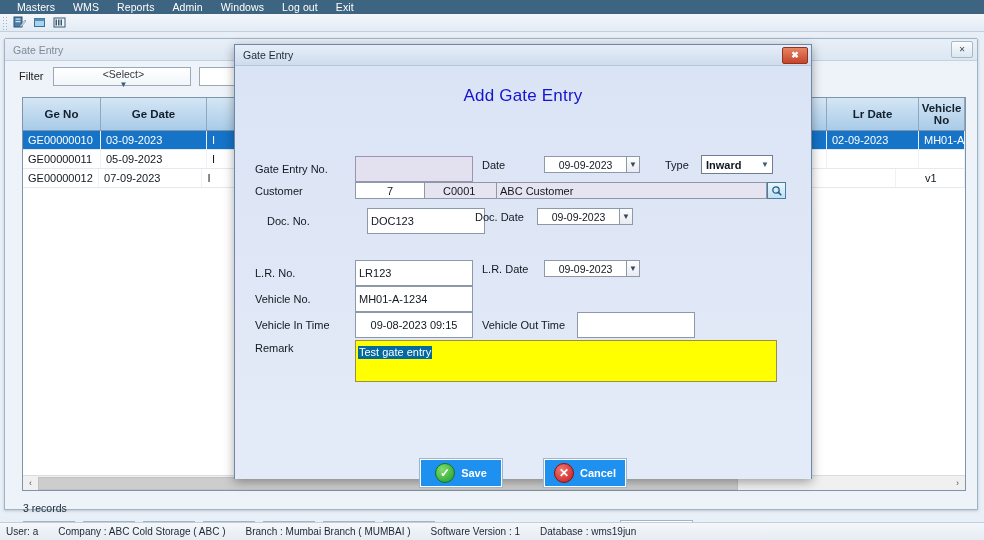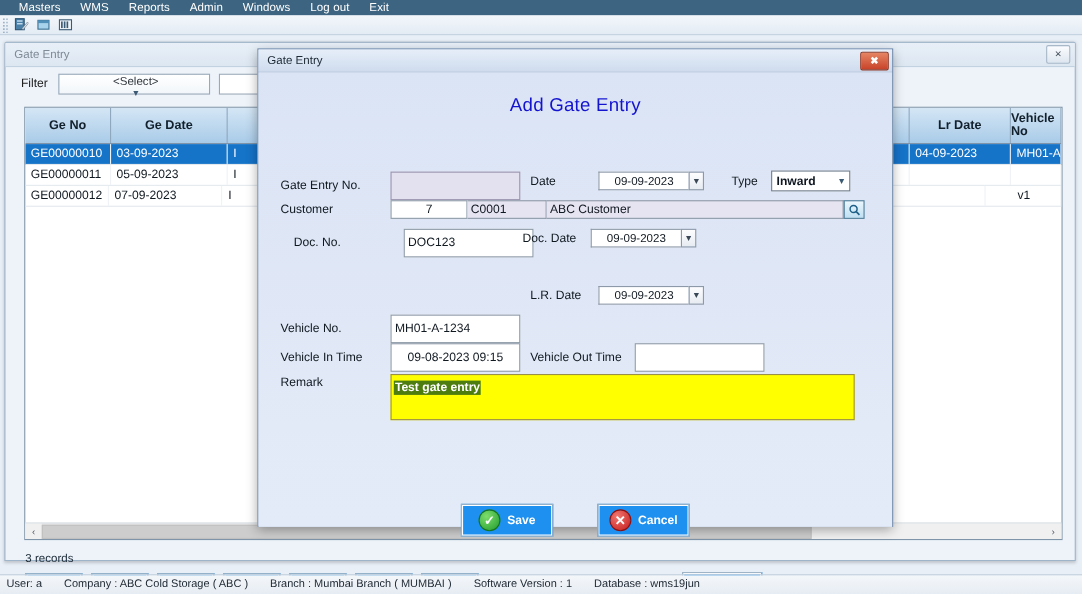--- a/index.html
+++ b/index.html
@@ -106,20 +106,21 @@
     box-sizing: border-box;
     overflow: hidden;
   }
   .ghead {
     display: flex; height: 32px;
     background: linear-gradient(#d4e6f5, #a9cbe8);
     border-bottom: 1px solid #7f94a8;
   }
   .gh {
     display: flex; align-items: center; justify-content: center;
+    text-align: center;
     font-size: 11.5px; font-weight: bold; color: #12202c;
     border-right: 1px solid #8fa8bd;
     box-sizing: border-box;
     line-height: 12px;
   }
   .grow { display: flex; height: 18px; border-bottom: 1px solid #e4e9ee; }
   .grow.sel-row { background: #1573c8; }
   .grow.sel-row .gc { color: #ffffff; }
   .gc {
     display: flex; align-items: center;
@@ -272,21 +273,21 @@
   .custrow { display: flex; align-items: stretch; }
   .cust-id {
     width: 70px; height: 17px; border: 1px solid #8d99a8;
     background: #ffffff; font-size: 11px; color: #101820;
     display: flex; align-items: center; justify-content: center;
     box-sizing: border-box;
   }
   .cust-code {
     width: 72px; height: 17px; border: 1px solid #8d99a8; border-left: none;
     background: #e7e4f1; font-size: 11px; color: #101820;
-    display: flex; align-items: center; padding-left: 3px;
+    display: flex; align-items: center; padding-left: 18px;
     box-sizing: border-box;
   }
   .cust-name {
     width: 270px; height: 17px; border: 1px solid #8d99a8; border-left: none;
     background: #e7e4f1; font-size: 11px; color: #101820;
     display: flex; align-items: center; padding-left: 3px;
     box-sizing: border-box;
   }
   .cust-search {
     width: 19px; height: 17px;
@@ -299,26 +300,25 @@
   .remark-box {
     position: absolute;
     left: 354px; top: 320px; width: 422px; height: 42px;
     background: #ffff00;
     border: 1px solid #9a8f4a;
     box-sizing: border-box;
     padding: 1px 2px;
   }
   .remark-sel {
     display: inline-block;
-    background: #4d7c0f;
+    background: #0369a1;
     color: #ffffff;
     font-size: 11px;
     padding: 0 1px;
     line-height: 13px;
-    font-weight: bold;
   }
 
   .dlg-btns {
     position: absolute; left: 0; top: 392px; width: 100%;
     display: flex; justify-content: center; gap: 40px;
   }
   .dbtn {
     width: 84px; height: 30px;
     background: #1e90f0;
     border: 1px solid #9fb4c6;
@@ -398,21 +398,21 @@
         <div class="gh" style="width:106px;">Ge Date</div>
         <div class="gh" style="width:620px;">Ge Type</div>
         <div class="gh" style="width:92px;">Lr Date</div>
         <div class="gh" style="width:46px;">Vehicle No</div>
       </div>
 
       <div class="grow sel-row">
         <div class="gc" style="width:78px;">GE00000010</div>
         <div class="gc" style="width:106px;">03-09-2023</div>
         <div class="gc" style="width:620px;">I</div>
-        <div class="gc" style="width:92px;">04-09-2023</div>
+        <div class="gc" style="width:92px;">02-09-2023</div>
         <div class="gc" style="width:46px;">MH01-A-1234</div>
       </div>
 
       <div class="grow">
         <div class="gc" style="width:78px;">GE00000011</div>
         <div class="gc" style="width:106px;">05-09-2023</div>
         <div class="gc" style="width:620px;">I</div>
         <div class="gc" style="width:92px;"></div>
         <div class="gc" style="width:46px;"></div>
       </div>
@@ -498,20 +498,24 @@
       </div>
       <div class="frow" style="left:240px; top:142px;">
         <div class="flabel" style="width:62px;">Doc. Date</div>
         <div class="ddwrap">
           <div class="dd-val">09-09-2023</div>
           <div class="dd-btn">▼</div>
         </div>
       </div>
 
 
+      <div class="frow" style="left:20px; top:194px;">
+        <div class="flabel" style="width:100px;">L.R. No.</div>
+        <div class="fin" style="width:118px;">LR123</div>
+      </div>
       <div class="frow" style="left:247px; top:194px;">
         <div class="flabel" style="width:62px;">L.R. Date</div>
         <div class="ddwrap">
           <div class="dd-val">09-09-2023</div>
           <div class="dd-btn">▼</div>
         </div>
       </div>
 
       <div class="frow" style="left:20px; top:220px;">
         <div class="flabel" style="width:100px;">Vehicle No.</div>

